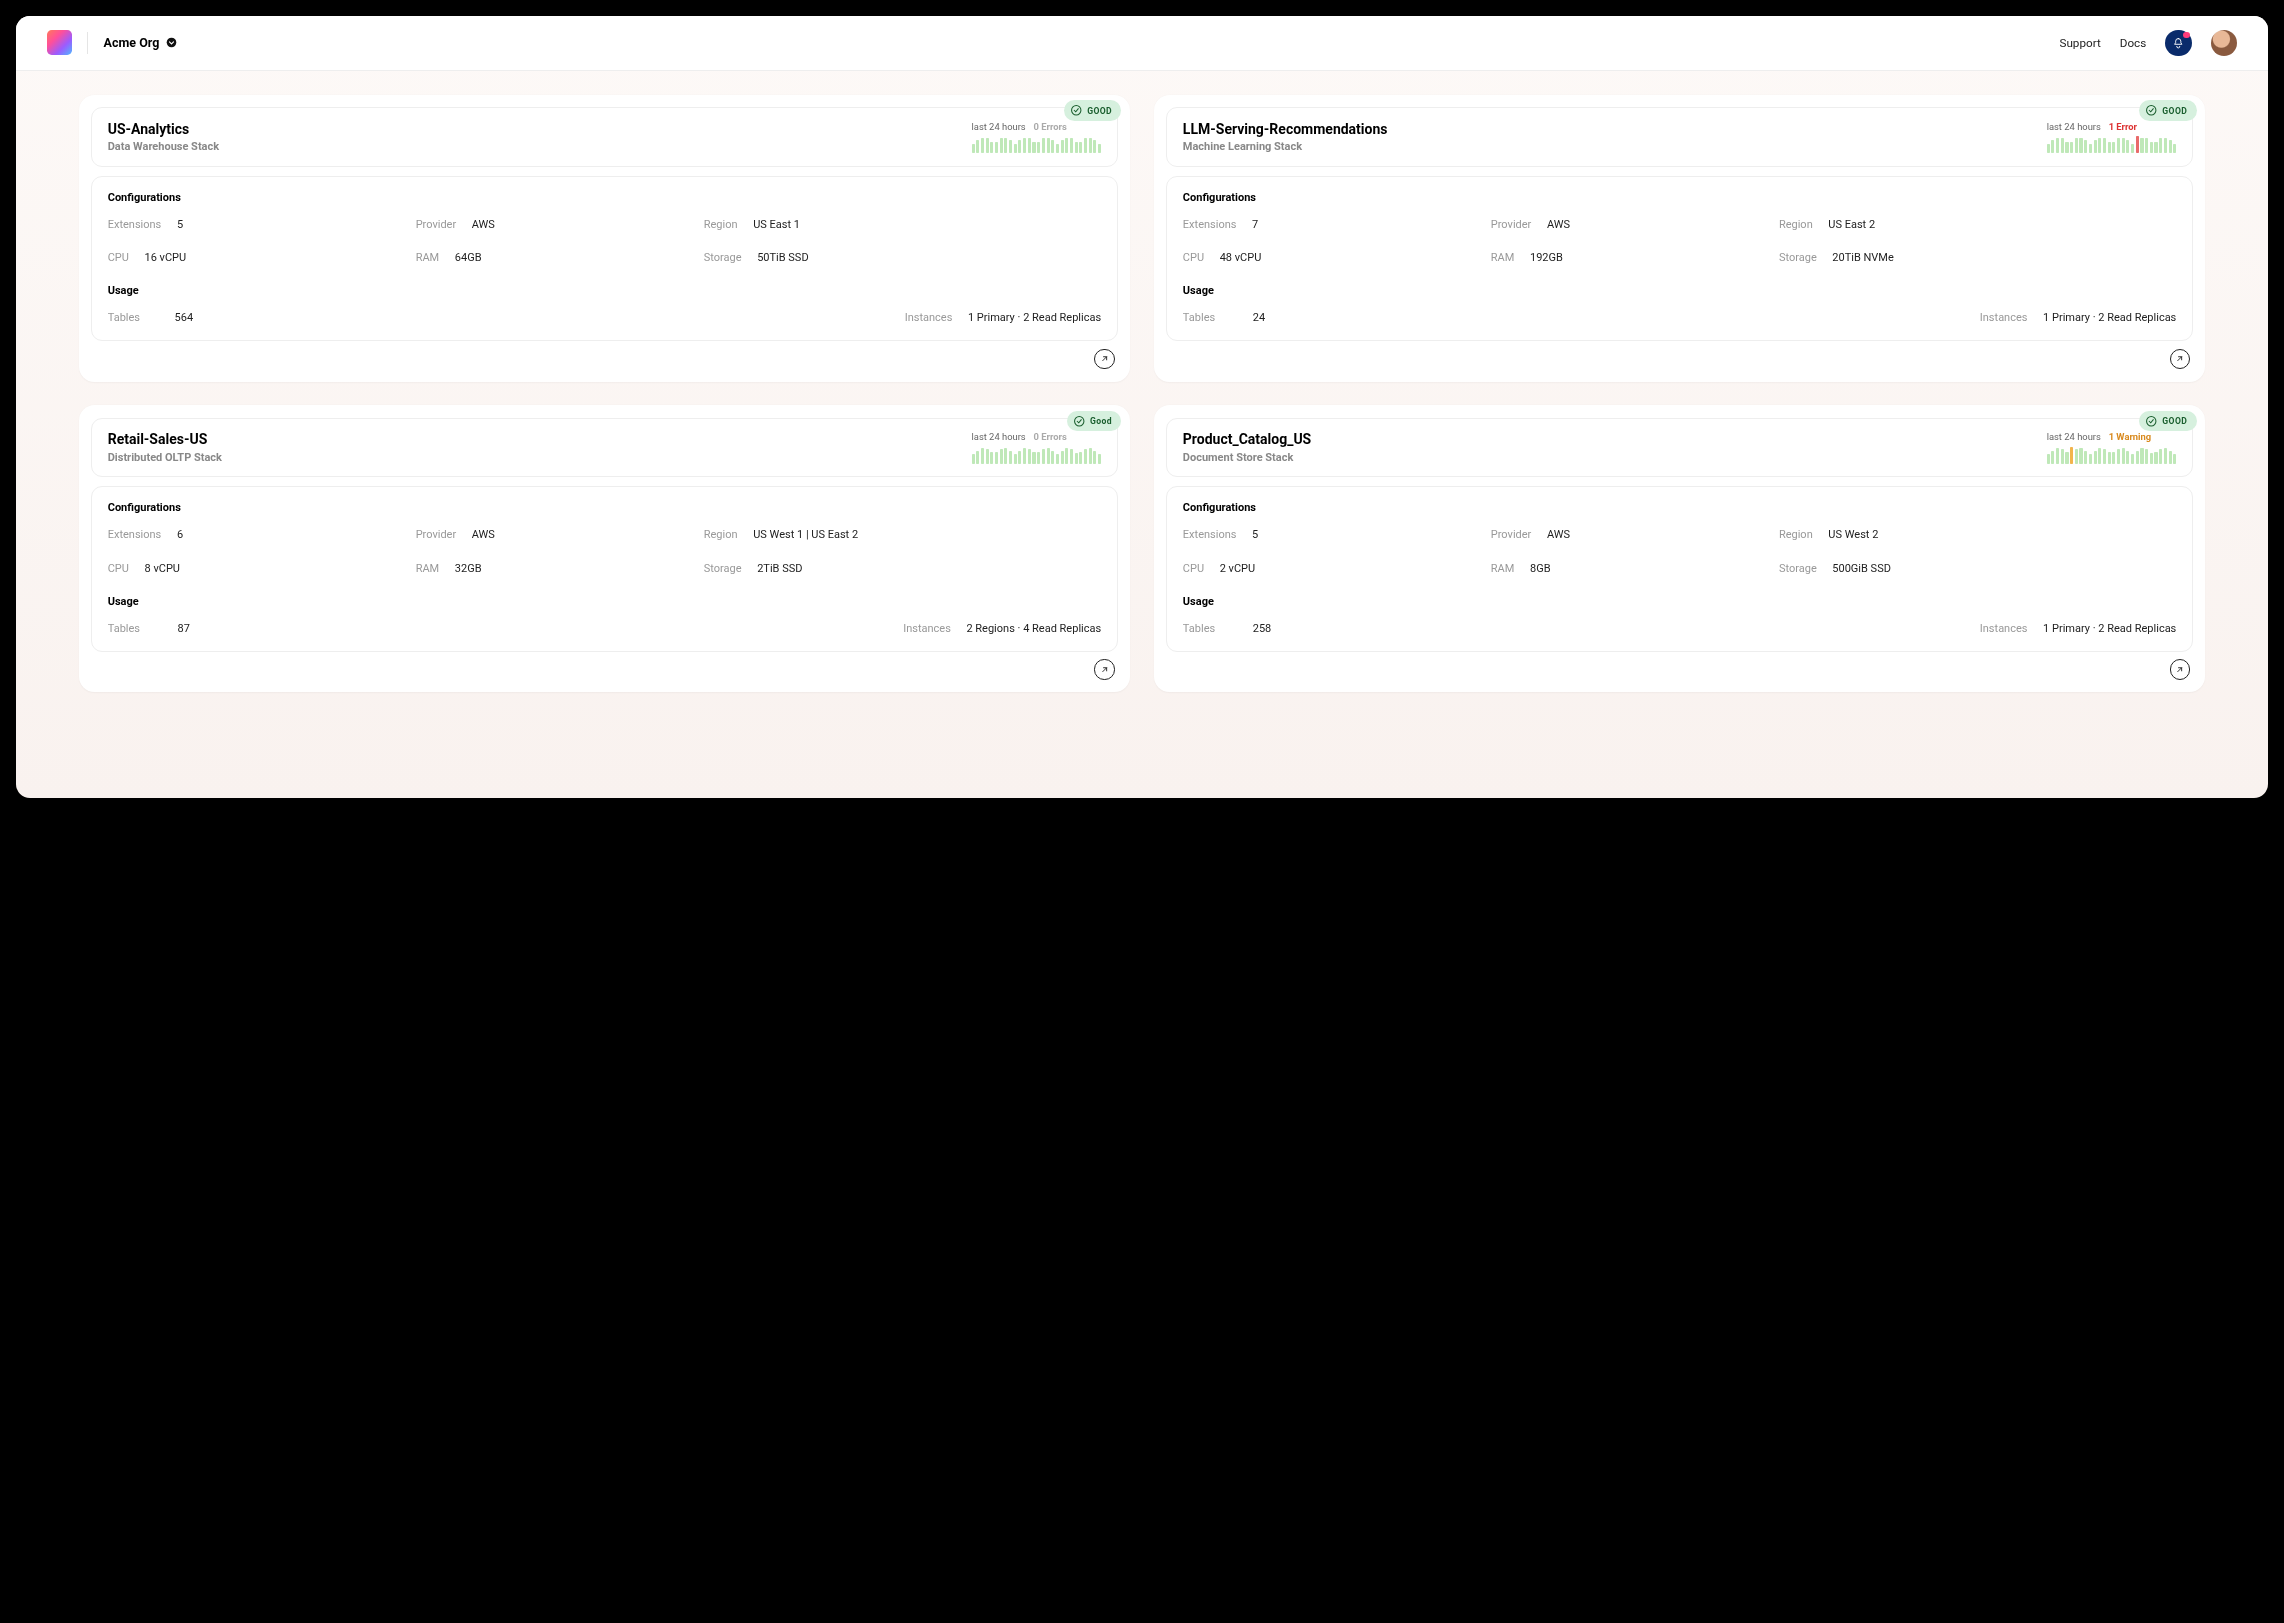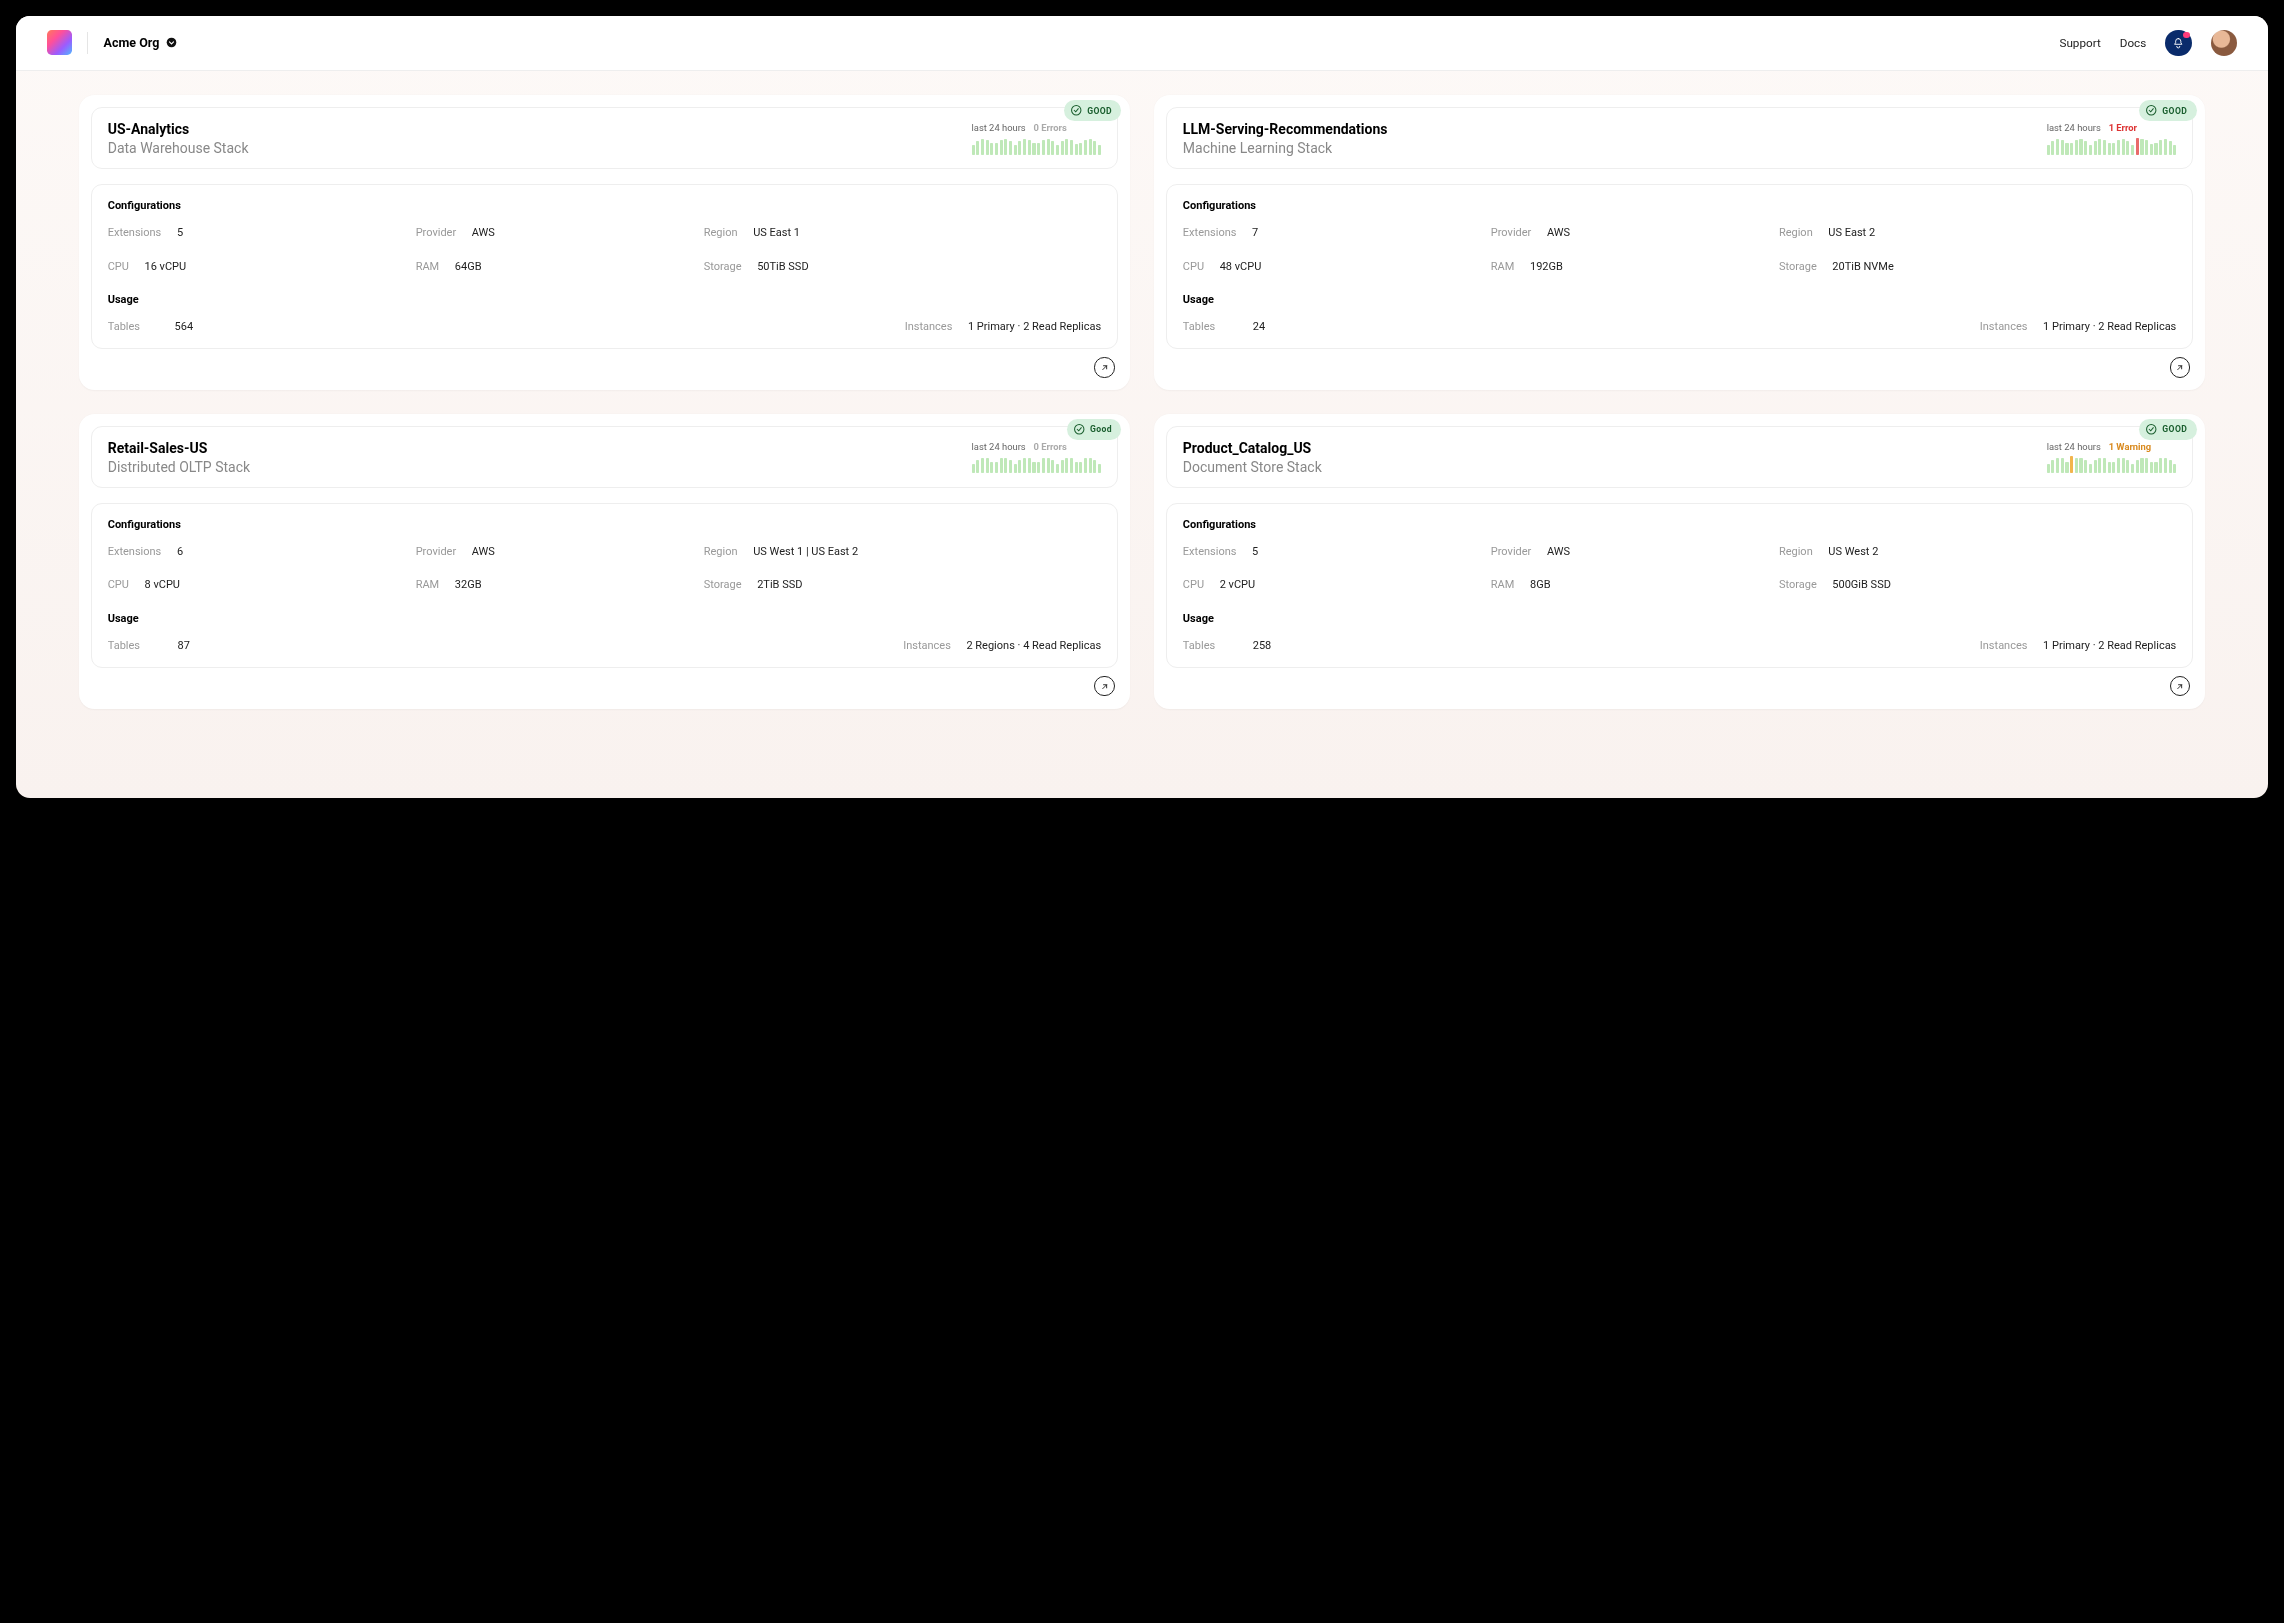--- a/index.html
+++ b/index.html
@@ -117,21 +117,21 @@
   box-shadow: 0 0.8px 1.6px rgba(0,0,0,0.04);
 }
 .card-header {
   position: relative;
   border: 0.8px solid #eee;
   border-radius: 11px;
   padding: 12.5px 15.6px;
   display: flex;
   align-items: center;
   justify-content: space-between;
-  margin-bottom: 15px;
+  margin-bottom: 9px;
 }
 .status-pill {
   position: absolute;
   top: -7.8px;
   right: -4.7px;
   background: #d6f0de;
   color: #1a5e2e;
   border-radius: 14px;
   padding: 3.9px 9.4px 3.9px 6.3px;
   display: flex;
@@ -140,22 +140,23 @@
   font-size: 8.6px;
   font-weight: 700;
   letter-spacing: 0.4px;
 }
 .cluster-title {
   font-size: 14px;
   font-weight: 700;
   margin-bottom: 3.1px;
 }
 .cluster-subtitle {
-  font-size: 14px;
+  font-size: 11px;
   color: #888;
+  font-weight: bold;
 }
 .header-right {
   text-align: left;
 }
 .timeframe-row {
   display: flex;
   gap: 7.8px;
   font-size: 9.4px;
   margin-bottom: 4.7px;
 }

